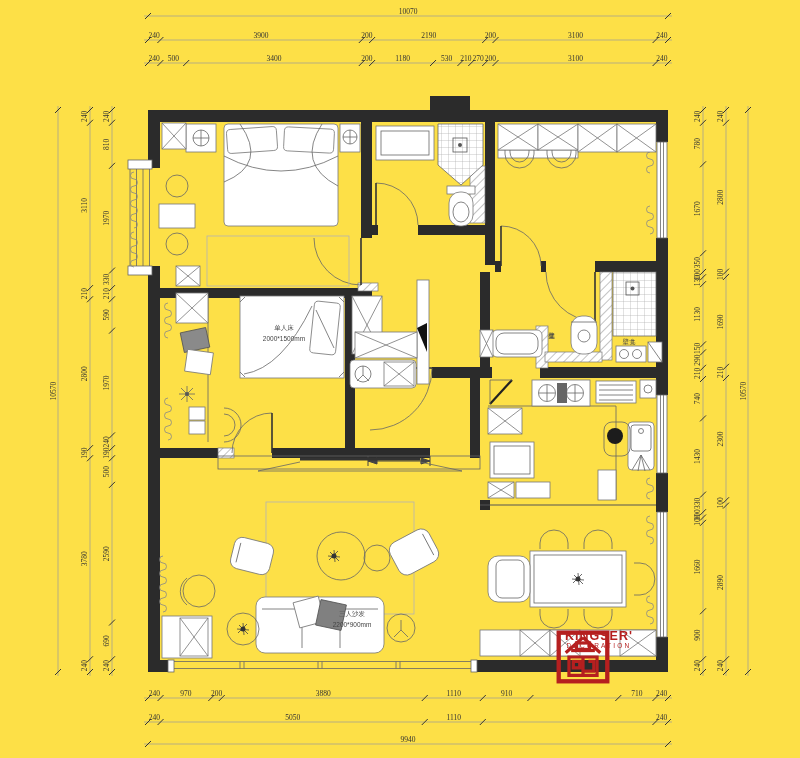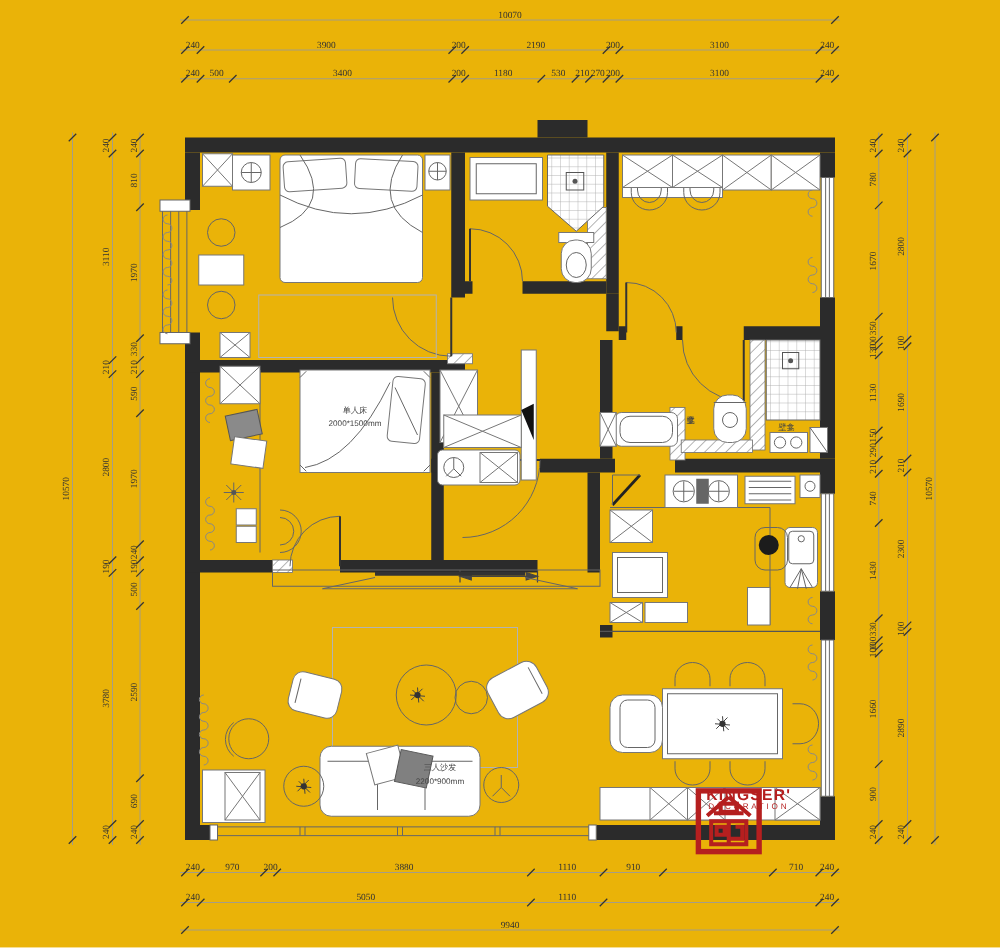--- a/index.html
+++ b/index.html
@@ -1,16 +1,16 @@
 <!DOCTYPE html>
 <html style="--brand: #b51f1f;"><head>
 <meta charset="utf-8">
 <style>
   html,body{margin:0;padding:0;background:#fff;}
-  #stage{position:relative;width:800px;height:758px;background:#eab308;overflow:hidden;
+  #stage{position:relative;width:800px;height:758px;background:#fde047;overflow:hidden;
          font-family:"Liberation Sans",sans-serif;}
   svg{position:absolute;left:0;top:0;}
   .dimline{stroke:#999;stroke-width:.7;}
   .dimtick{stroke:#333;stroke-width:1;}
   .dimtext{font:7.5px "Liberation Serif",serif;fill:#333;}
   .wall{fill:#2b2b2b;stroke:none;}
   .thin{stroke:#666;stroke-width:.8;fill:none;}
   .furn{stroke:#777;stroke-width:.8;fill:#fff;}
   .lite{stroke:#b3b3b3;stroke-width:.8;fill:none;}
   .lbl{font:6.5px "Liberation Sans",sans-serif;fill:#444;}

